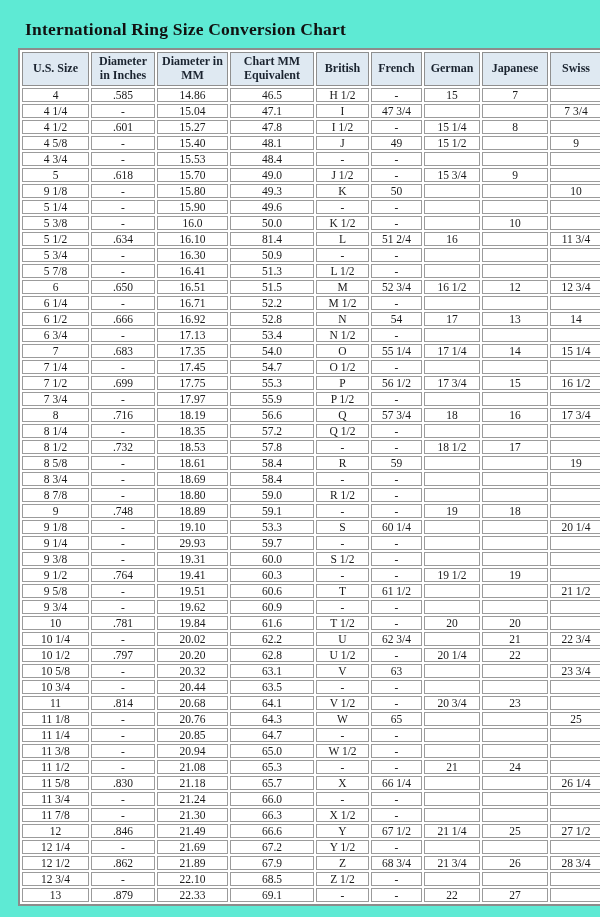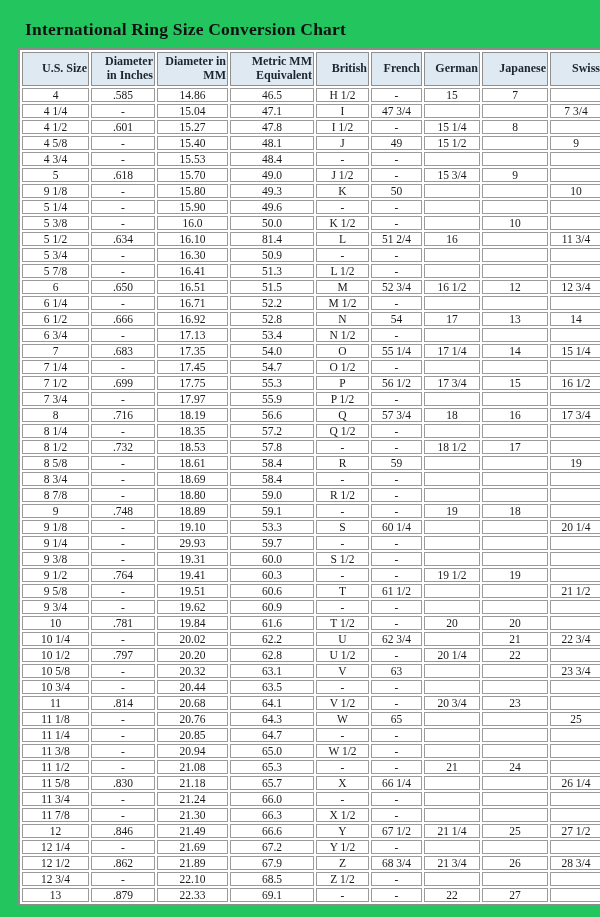--- a/index.html
+++ b/index.html
@@ -5,21 +5,21 @@
   html, body {
     margin: 0;
     padding: 0;
     background: #ffffff;
     font-family: "Liberation Serif", serif;
   }
   .page {
     position: relative;
     width: 600px;
     height: 917px;
-    background: #22c55e;
+    background: #5eead4;
     overflow: hidden;
   }
   .page-title {
     position: absolute;
     top: 7px;
     left: 25px;
     font-size: 17.5px;
     font-weight: 700;
     color: #111111;
     letter-spacing: 0.2px;
@@ -34,21 +34,21 @@
     border-spacing: 2px;
     border: 2px solid #8c8c8c;
     background: #ffffff;
   }
   table.ring-table th {
     background: #dfe9f2;
     border: 1px solid #8f8f8f;
     font-size: 12px;
     font-weight: 700;
     color: #1b2430;
-    text-align: right;
+    text-align: center;
     vertical-align: middle;
     height: 30px;
     padding: 1px 1px;
     line-height: 1.15;
   }
   table.ring-table td {
     border: 1px solid #9b9b9b;
     font-size: 11.5px;
     color: #1a1a1a;
     text-align: center;
@@ -77,21 +77,21 @@
       <col style="width:51px">
       <col style="width:56px">
       <col style="width:66px">
       <col style="width:52px">
     </colgroup>
     <thead>
       <tr>
         <th>U.S. Size</th>
         <th>Diameter in Inches</th>
         <th>Diameter in MM</th>
-        <th>Metric MM Equivalent</th>
+        <th>Chart MM Equivalent</th>
         <th>British</th>
         <th>French</th>
         <th>German</th>
         <th>Japanese</th>
         <th>Swiss</th>
       </tr>
     </thead>
     <tbody>
         <tr>
           <td>4</td>

